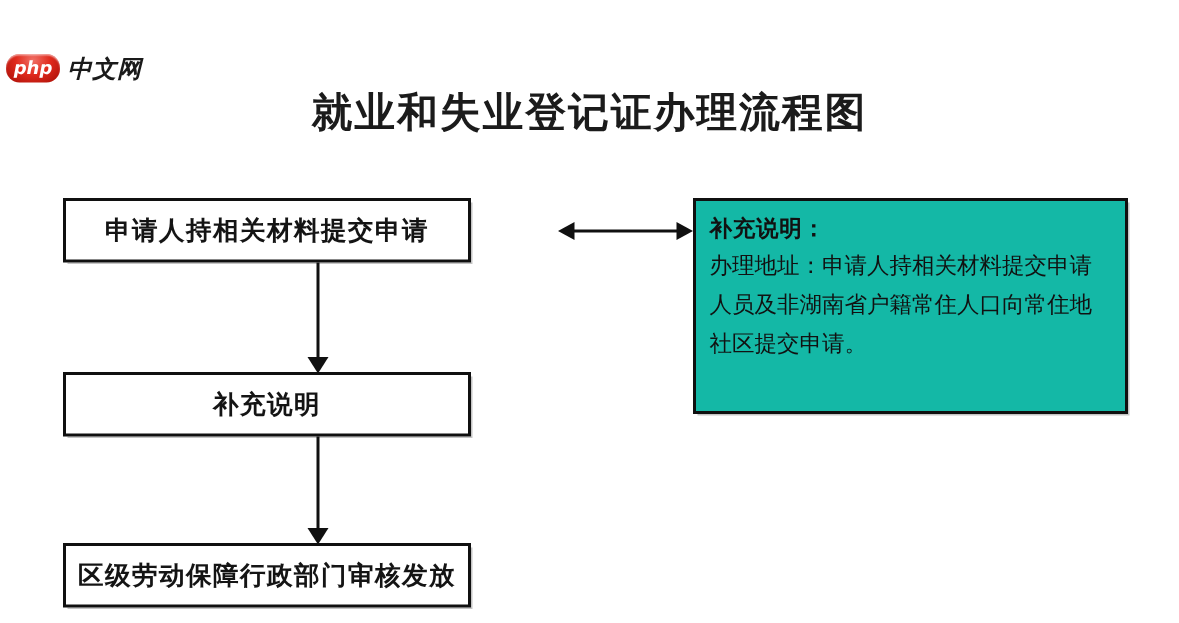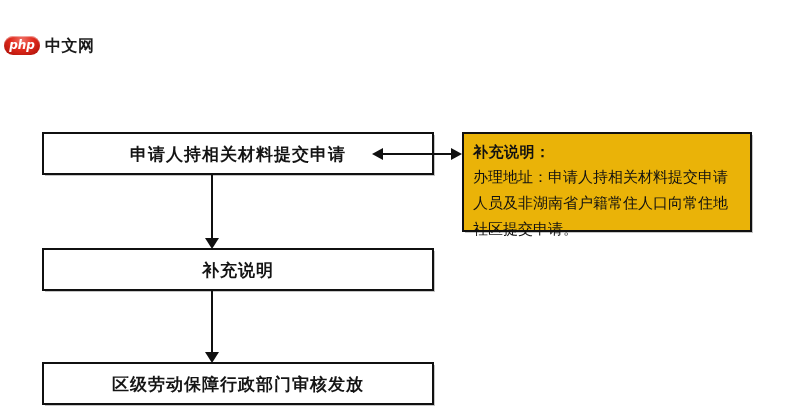--- a/index.html
+++ b/index.html
@@ -42,41 +42,42 @@
     letter-spacing: 0px;
     box-shadow: inset 0 1px 1px rgba(255,255,255,0.55);
   }
   #logo-text {
     margin-left: 5px;
     font-size: 16px;
     font-weight: bold;
     color: #1a1a1a;
     line-height: 19px;
     letter-spacing: 0.5px;
+    font-style: italic;
   }
 
   
   #title {
     position: absolute;
     left: 0;
     top: 24px;
     width: 786px;
     text-align: center;
     font-size: 27px;
     font-weight: bold;
     color: #1b1b1b;
     letter-spacing: 1.5px;
     line-height: 40px;
   }
 
   
   .flow-box {
     position: absolute;
     left: 42px;
-    width: 392px;
+    width: 272px;
     height: 43px;
     border: 2px solid #101010;
     background: #ffffff;
     box-sizing: border-box;
     display: flex;
     align-items: center;
     justify-content: center;
     box-shadow: 2px 2px 0 -1px rgba(150,150,150,0.55);
   }
   .flow-box .label {
@@ -154,23 +155,23 @@
     border-bottom: 6px solid transparent;
     border-left: 11px solid #101010;
   }
 
   
   #note-panel {
     position: absolute;
     left: 462px;
     top: 100px;
     width: 290px;
-    height: 100px;
+    height: 144px;
     border: 2px solid #101010;
-    background: #eab308;
+    background: #14b8a6;
     box-sizing: border-box;
     padding: 6px 9px 13px 9px;
     box-shadow: 2px 2px 0 -1px rgba(150,150,150,0.55);
   }
   #note-header {
     font-size: 15px;
     font-weight: bold;
     color: #111111;
     line-height: 24px;
     letter-spacing: 0.5px;
@@ -186,20 +187,21 @@
 </head>
 <body>
 
 <div id="canvas">
 
   <div id="logo">
     <div id="logo-badge">php</div>
     <div id="logo-text">中文网</div>
   </div>
 
+  <div id="title">就业和失业登记证办理流程图</div>
 
   <div class="flow-box" id="box-apply">
     <span class="label">申请人持相关材料提交申请</span>
   </div>
 
   <div class="v-arrow" id="arrow-1">
     <div class="shaft"></div>
     <div class="head"></div>
   </div>
 

